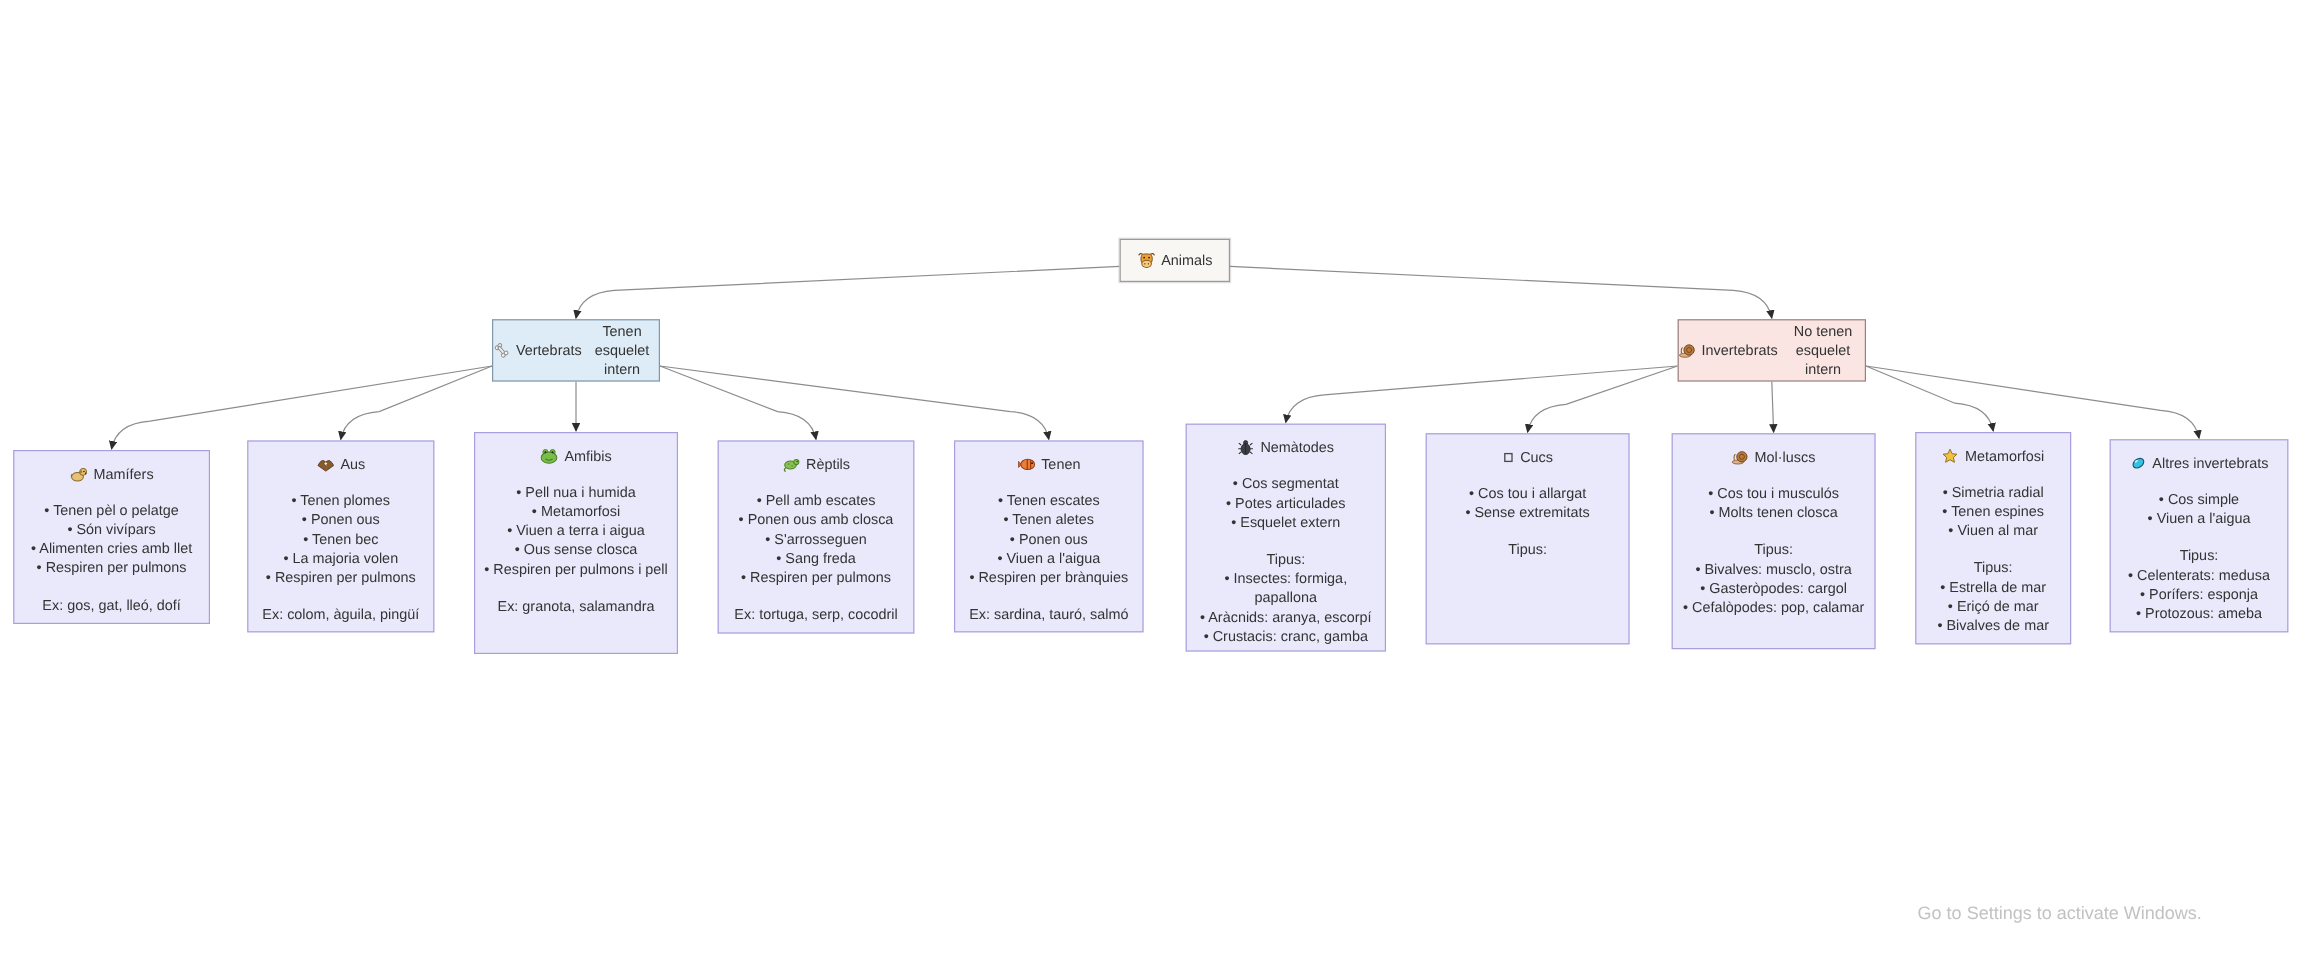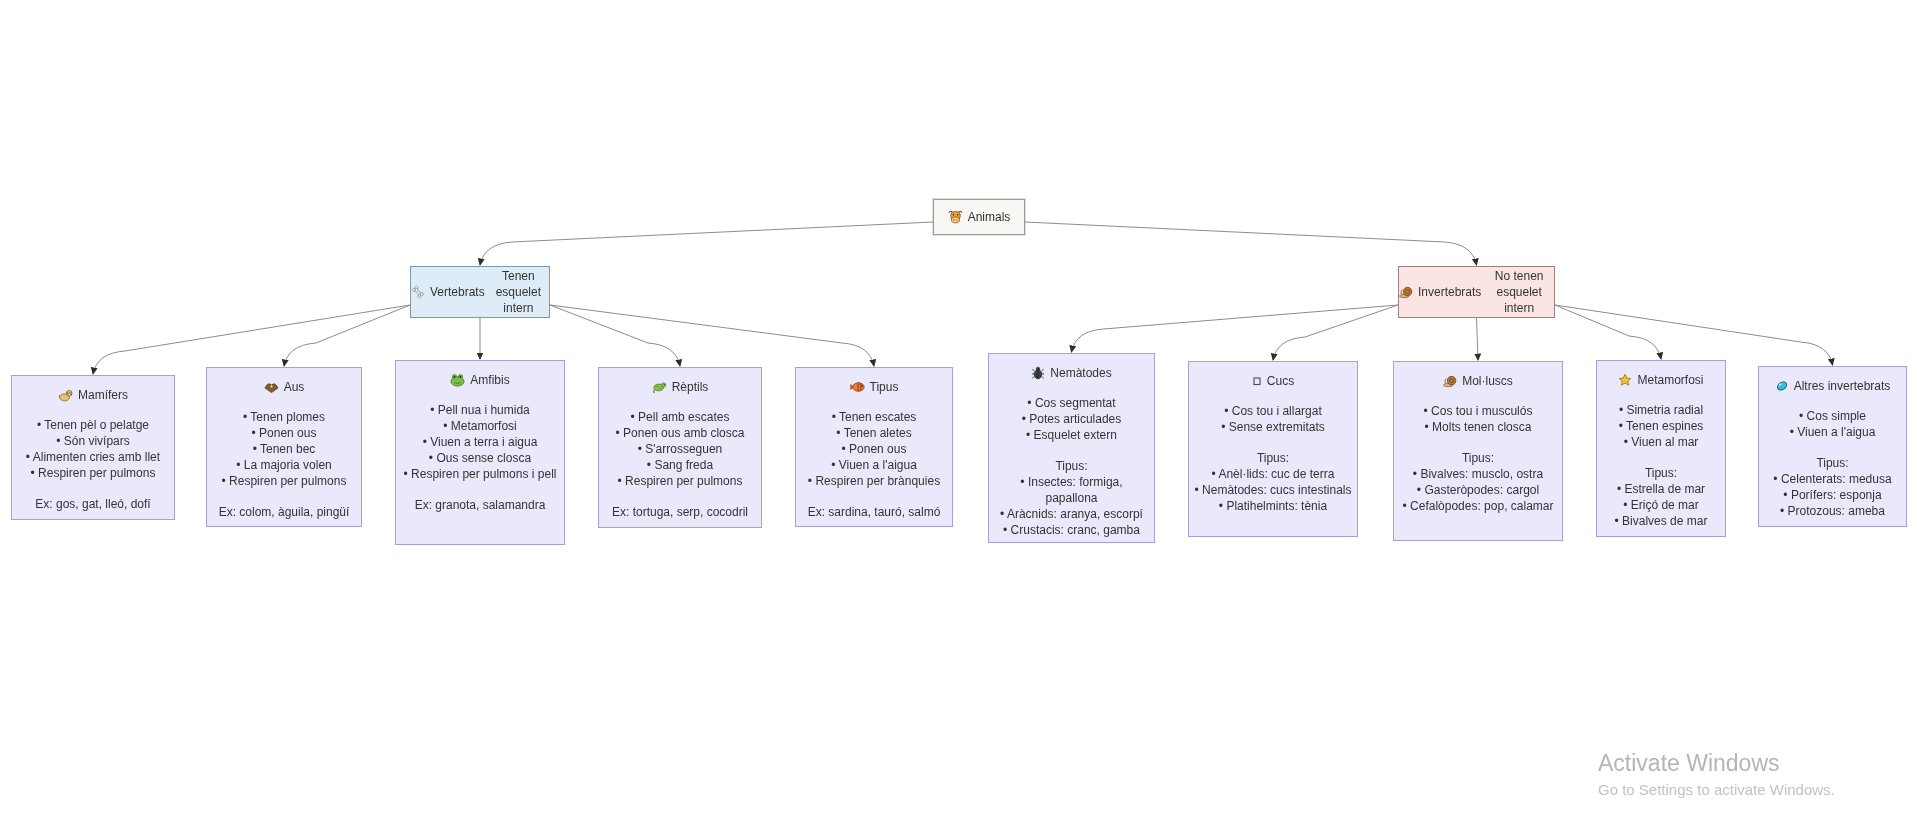--- a/index.html
+++ b/index.html
@@ -213,21 +213,21 @@
   <div class="node leaf" id="n-leaf4" style="left:795px;top:367px;width:158px;height:160px">
     <div class="title-row">
       <span class="icon">
         <svg width="15" height="14" viewBox="0 0 16 15">
           <path d="M3.4,7.5 L0.8,4.8 L0.8,10.2 Z" fill="#e2632a" stroke="#933d12" stroke-width="0.7"></path>
           <ellipse cx="9" cy="7.5" rx="6.1" ry="4.6" fill="#ef7d35" stroke="#933d12" stroke-width="0.9"></ellipse>
           <path d="M8.6,3.1 L8.6,11.9 M11.6,3.7 L11.6,11.3" stroke="#933d12" stroke-width="1.1"></path>
           <circle cx="12.9" cy="6.4" r="0.8" fill="#21130a"></circle>
         </svg>
       </span>
-      <span>Tipus</span>
+      <span>Tenen</span>
     </div>
     <ul class="bullets">
 
     <li>Tenen escates</li>
         <li>Tenen aletes</li>
         <li>Ponen ous</li>
         <li>Viuen a l'aigua</li>
         <li>Respiren per brànquies</li>
       </ul>
     <div class="example">Ex: sardina, tauró, salmó</div>
@@ -268,26 +268,20 @@
         </svg>
       </span>
       <span>Cucs</span>
     </div>
     <ul class="bullets">
 
     <li>Cos tou i allargat</li>
         <li>Sense extremitats</li>
       </ul>
     <div class="tipus-label">Tipus:</div>
-    <ul class="bullets">
-
-    <li>Anèl·lids: cuc de terra</li>
-        <li>Nemàtodes: cucs intestinals</li>
-        <li>Platihelmints: tènia</li>
-      </ul>
   </div>
 
   <div class="node leaf" id="n-leaf7" style="left:1393px;top:361px;width:170px;height:180px">
     <div class="title-row">
       <span class="icon">
         <svg width="14" height="14" viewBox="0 0 16 16">
           <path d="M2.6,10.5 Q1.8,6.5 3.6,5.2" stroke="#8a5a2b" stroke-width="1" fill="none"></path>
           <ellipse cx="6" cy="12.6" rx="5.4" ry="1.9" fill="#d9b38c" stroke="#8a5a2b" stroke-width="0.8"></ellipse>
           <circle cx="9.8" cy="7.6" r="4.9" fill="#b97a3c" stroke="#6e4118" stroke-width="0.9"></circle>
           <circle cx="9.8" cy="7.6" r="2.4" fill="none" stroke="#6e4118" stroke-width="0.8"></circle>
@@ -351,17 +345,16 @@
     <div class="tipus-label">Tipus:</div>
     <ul class="bullets">
 
     <li>Celenterats: medusa</li>
         <li>Porífers: esponja</li>
         <li>Protozous: ameba</li>
       </ul>
   </div>
 
   <div class="watermark">
-    <div class="wm-title">Activate Windows</div>
     <div class="wm-sub">Go to Settings to activate Windows.</div>
   </div>
 
 </div>
 
 </body></html>

